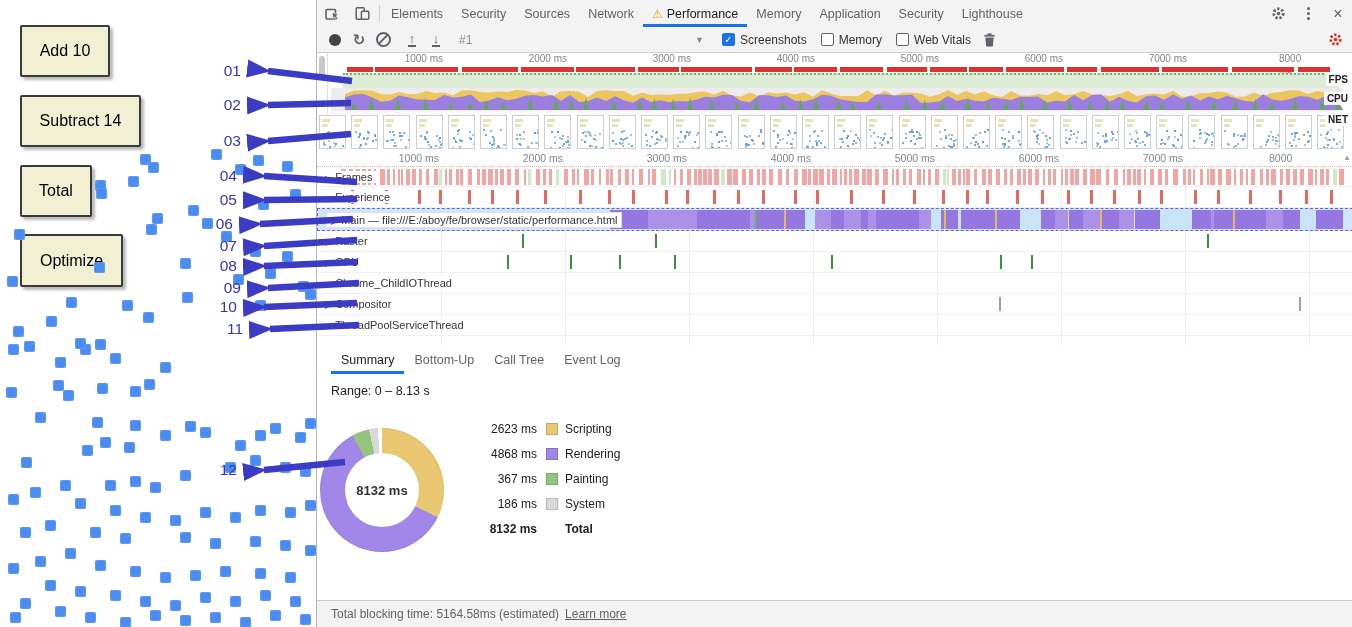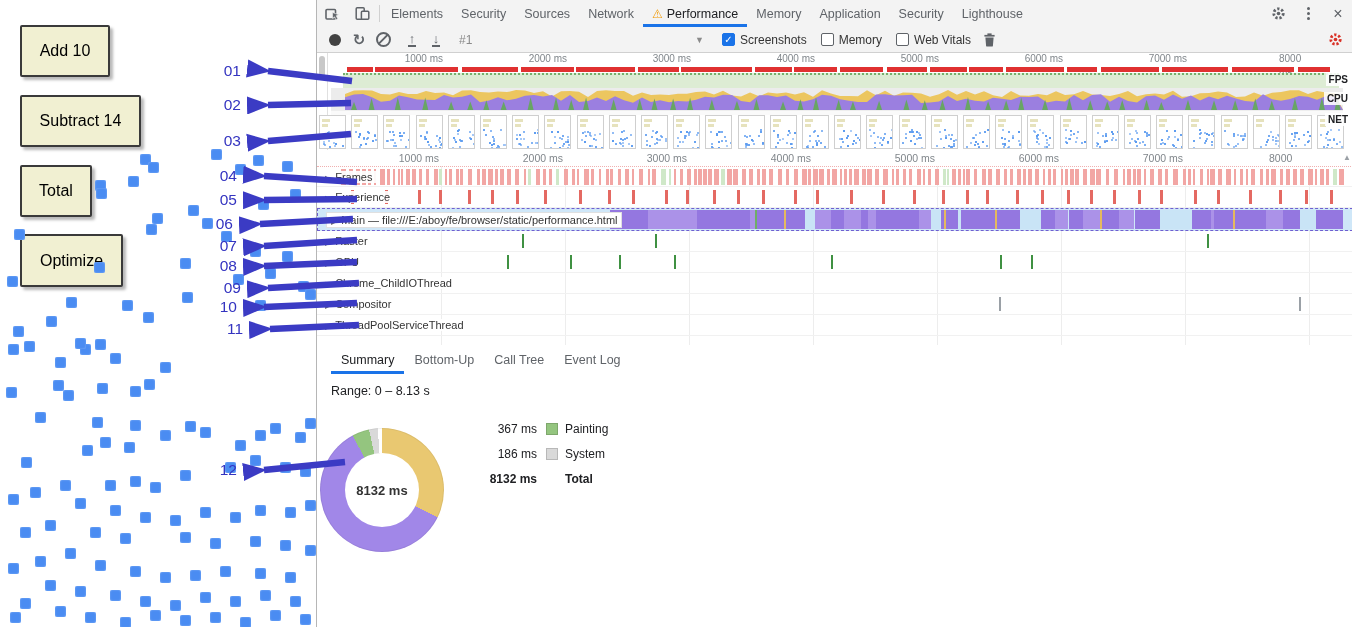--- a/index.html
+++ b/index.html
@@ -1433,37 +1433,51 @@
       <span class="btab">Call Tree</span>
       <span class="btab">Event Log</span>
     </div>
 
   <div id="summary">
     <div id="range-line">Range: 0 – 8.13 s</div>
     <div id="donut" style="background: conic-gradient(rgb(233, 200, 113) 0deg, rgb(233, 200, 113) 116.1deg, rgb(161, 135, 232) 116.1deg, rgb(161, 135, 232) 331.6deg, rgb(148, 197, 127) 331.6deg, rgb(148, 197, 127) 347.9deg, rgb(217, 217, 217) 347.9deg, rgb(217, 217, 217) 356.1deg, rgb(255, 255, 255) 356.1deg, rgb(255, 255, 255) 360deg); box-shadow: rgba(0, 0, 0, 0.06) 0px 0px 0px 1px inset;"></div>
     <div id="donut-hole">8132 ms</div>
     <div id="legend">
         <div class="leg-row">
+          <span class="leg-val">2623 ms</span>
+          <span class="leg-sw" style="background: rgb(233, 200, 113);"></span>
+          <span class="leg-lab">Scripting</span>
+        </div>
+        <div class="leg-row">
+          <span class="leg-val">4868 ms</span>
+          <span class="leg-sw" style="background: rgb(161, 135, 232);"></span>
+          <span class="leg-lab">Rendering</span>
+        </div>
+        <div class="leg-row">
           <span class="leg-val">367 ms</span>
           <span class="leg-sw" style="background: rgb(148, 197, 127);"></span>
           <span class="leg-lab">Painting</span>
         </div>
         <div class="leg-row">
           <span class="leg-val">186 ms</span>
           <span class="leg-sw" style="background: rgb(217, 217, 217);"></span>
           <span class="leg-lab">System</span>
         </div>
         <div class="leg-row total">
           <span class="leg-val">8132 ms</span>
           <span class="leg-sw"></span>
           <span class="leg-lab">Total</span>
         </div>
       </div>
   </div>
 
+  <div id="statusbar">
+    <span>Total blocking time: 5164.58ms (estimated)</span>
+    <a>Learn more</a>
+  </div>
 </div>
 
 <svg id="overlay">
   <defs>
     <marker id="ah" markerUnits="userSpaceOnUse" markerWidth="24" markerHeight="20" refX="3" refY="9" orient="auto">
       <path d="M24,0 L0,9 L24,18 z" fill="#3b3bc4"></path>
     </marker>
   </defs>
 <line x1="352" y1="81" x2="268" y2="71" stroke="#3b3bc4" stroke-width="6.5" marker-end="url(#ah)"></line>
     <text x="241" y="76" text-anchor="end" fill="#3434c0" font-size="15.5" font-family="Liberation Sans, sans-serif">01</text>

